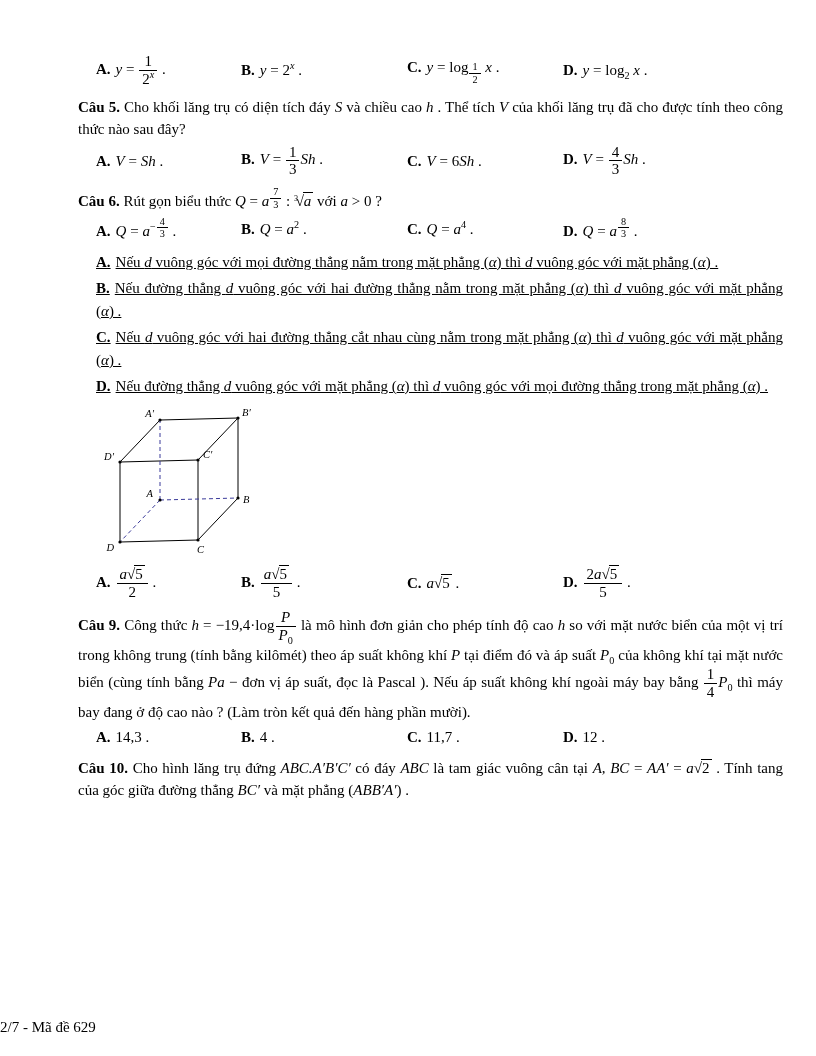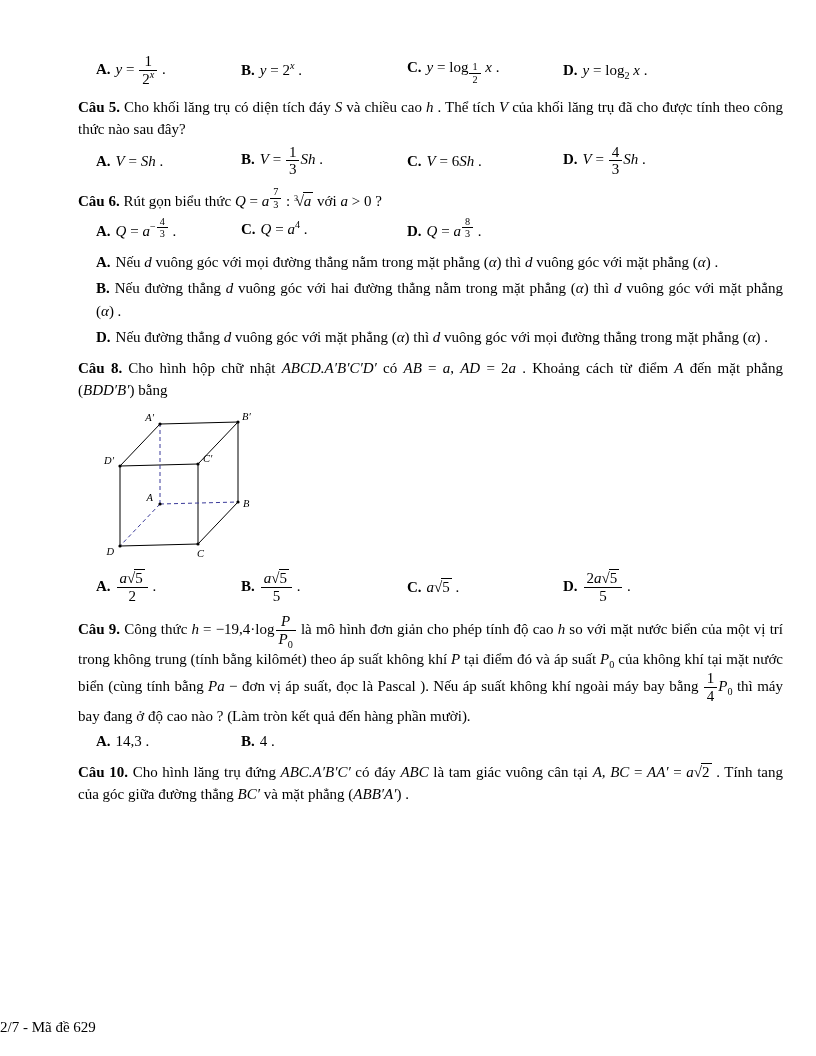--- a/index.html
+++ b/index.html
@@ -7,21 +7,21 @@
   .page {
     width:816px; height:1056px; margin:8px auto; background:#fff;
     font-family:"Liberation Serif", serif; font-size:15px; color:#000;
     padding:42px 33px 0 78px; position:relative; overflow:hidden; line-height:1.5;border-radius:6px;
   }
   .qpara { margin:8px 0 3px; text-align:justify;font-family:Liberation Serif, serif; }
   .qnum { font-weight:bold; }
   .opt-row { display:grid; grid-template-columns:145px 166px 156px 1fr; padding-left:18px; margin:3px 0 8px; align-items:center; }
   .opt { white-space:nowrap; }
   .olbl { font-weight:bold; margin-right:5px; }
-  .optpara { margin:4px 0; padding-left:18px; text-align:justify; }
+  .optpara { margin:4px 0; padding-left:18px; text-align:justify;text-decoration:underline; }
   i { font-style:italic; }
   .mfrac { display:inline-block; text-align:center; vertical-align:middle; line-height:1.12; padding:0 1px; }
   .mnum { display:block; border-bottom:1px solid #000; padding:0 3px; }
   .mden { display:block; padding:0 3px; }
   sup, sub { line-height:0; font-size:0.68em; }
   .msqrt { white-space:nowrap; }
   .mrad { letter-spacing:-1px; }
   .mbar { display:inline-block; border-top:1px solid #000; padding:0 2px 0 1px; line-height:1.15; }
   .mrootidx { font-size:0.55em; vertical-align:0.65em; margin-right:-0.30em; }
   .figure-wrap { margin:6px 0 0 22px; }
@@ -44,29 +44,30 @@
   <div class="opt-row">
     <span class="opt"><b class="olbl">A.</b><span><i>V</i> = <i>Sh</i> .</span></span>
     <span class="opt"><b class="olbl">B.</b><span><i>V</i> = <span class="mfrac"><span class="mnum">1</span><span class="mden">3</span></span><i>Sh</i> .</span></span>
     <span class="opt"><b class="olbl">C.</b><span><i>V</i> = 6<i>Sh</i> .</span></span>
     <span class="opt"><b class="olbl">D.</b><span><i>V</i> = <span class="mfrac"><span class="mnum">4</span><span class="mden">3</span></span><i>Sh</i> .</span></span>
   </div>
 
   <p class="qpara"><b class="qnum">Câu 6.</b><span> Rút gọn biểu thức <i>Q</i> = <i>a</i><sup><span class="mfrac"><span class="mnum">7</span><span class="mden">3</span></span></sup> : <span class="msqrt"><span class="mrootidx">3</span><span class="mrad">√</span><span class="mbar"><i>a</i></span></span> với <i>a</i> &gt; 0 ?</span></p>
   <div class="opt-row">
     <span class="opt"><b class="olbl">A.</b><span><i>Q</i> = <i>a</i><sup>−<span class="mfrac"><span class="mnum">4</span><span class="mden">3</span></span></sup> .</span></span>
+    <span class="opt"><b class="olbl">B.</b><span><i>Q</i> = <i>a</i><sup>2</sup> .</span></span>
     <span class="opt"><b class="olbl">C.</b><span><i>Q</i> = <i>a</i><sup>4</sup> .</span></span>
     <span class="opt"><b class="olbl">D.</b><span><i>Q</i> = <i>a</i><sup><span class="mfrac"><span class="mnum">8</span><span class="mden">3</span></span></sup> .</span></span>
   </div>
 
   <p class="optpara"><b class="olbl">A.</b><span>Nếu <i>d</i> vuông góc với mọi đường thẳng nằm trong mặt phẳng (<i>α</i>) thì <i>d</i> vuông góc với mặt phẳng (<i>α</i>) .</span></p>
   <p class="optpara"><b class="olbl">B.</b><span>Nếu đường thẳng <i>d</i> vuông góc với hai đường thẳng nằm trong mặt phẳng (<i>α</i>) thì <i>d</i> vuông góc với mặt phẳng (<i>α</i>) .</span></p>
+  <p class="optpara"><b class="olbl">C.</b><span>Nếu <i>d</i> vuông góc với hai đường thẳng cắt nhau cùng nằm trong mặt phẳng (<i>α</i>) thì <i>d</i> vuông góc với mặt phẳng (<i>α</i>) .</span></p>
   <p class="optpara"><b class="olbl">D.</b><span>Nếu đường thẳng <i>d</i> vuông góc với mặt phẳng (<i>α</i>) thì <i>d</i> vuông góc với mọi đường thẳng trong mặt phẳng (<i>α</i>) .</span></p>
 
-  <p class="qpara"><b class="qnum">Câu 8.</b><span> Cho hình hộp chữ nhật <i>ABCD.A′B′C′D′</i> có <i>AB</i> = <i>a</i>, <i>AD</i> = 2<i>a</i> . Khoảng cách từ điểm <i>A</i> đến mặt phẳng (<i>BDD′B′</i>) bằng</span></p>
 
   <div class="figure-wrap">
     <svg width="175" height="152" viewBox="0 0 175 152">
       <g stroke="#000" stroke-width="1" fill="none">
         <path d="M20,138 L98,136 L98,56 L20,58 Z"></path>
         <path d="M98,136 L138,94 L138,14 L98,56"></path>
         <path d="M138,14 L60,16 L20,58"></path>
       </g>
       <g stroke="#3b3b9a" stroke-width="1" stroke-dasharray="4,3" fill="none">
         <path d="M60,96 L20,138"></path>
@@ -100,18 +101,20 @@
     <span class="opt"><b class="olbl">A.</b><span><span class="mfrac"><span class="mnum"><i>a</i><span class="msqrt"><span class="mrad">√</span><span class="mbar">5</span></span></span><span class="mden">2</span></span> .</span></span>
     <span class="opt"><b class="olbl">B.</b><span><span class="mfrac"><span class="mnum"><i>a</i><span class="msqrt"><span class="mrad">√</span><span class="mbar">5</span></span></span><span class="mden">5</span></span> .</span></span>
     <span class="opt"><b class="olbl">C.</b><span><i>a</i><span class="msqrt"><span class="mrad">√</span><span class="mbar">5</span></span> .</span></span>
     <span class="opt"><b class="olbl">D.</b><span><span class="mfrac"><span class="mnum">2<i>a</i><span class="msqrt"><span class="mrad">√</span><span class="mbar">5</span></span></span><span class="mden">5</span></span> .</span></span>
   </div>
 
   <p class="qpara"><b class="qnum">Câu 9.</b><span> Công thức <i>h</i> = −19,4·log<span class="mfrac"><span class="mnum"><i>P</i></span><span class="mden"><i>P</i><sub>0</sub></span></span> là mô hình đơn giản cho phép tính độ cao <i>h</i> so với mặt nước biển của một vị trí trong không trung (tính bằng kilômét) theo áp suất không khí <i>P</i> tại điểm đó và áp suất <i>P</i><sub>0</sub> của không khí tại mặt nước biển (cùng tính bằng <i>Pa</i> − đơn vị áp suất, đọc là Pascal ). Nếu áp suất không khí ngoài máy bay bằng <span class="mfrac"><span class="mnum">1</span><span class="mden">4</span></span><i>P</i><sub>0</sub> thì máy bay đang ở độ cao nào ? (Làm tròn kết quả đến hàng phần mười).</span></p>
   <div class="opt-row">
     <span class="opt"><b class="olbl">A.</b><span>14,3 .</span></span>
     <span class="opt"><b class="olbl">B.</b><span>4 .</span></span>
+    <span class="opt"><b class="olbl">C.</b><span>11,7 .</span></span>
+    <span class="opt"><b class="olbl">D.</b><span>12 .</span></span>
   </div>
 
   <p class="qpara"><b class="qnum">Câu 10.</b><span> Cho hình lăng trụ đứng <i>ABC.A′B′C′</i> có đáy <i>ABC</i> là tam giác vuông cân tại <i>A</i>,  <i>BC</i> = <i>AA′</i> = <i>a</i><span class="msqrt"><span class="mrad">√</span><span class="mbar">2</span></span> . Tính tang của góc giữa đường thẳng <i>BC′</i> và mặt phẳng (<i>ABB′A′</i>) .</span></p>
 
   <div class="footer">2/7 - Mã đề 629</div>
 </div>
 
 </body></html>

